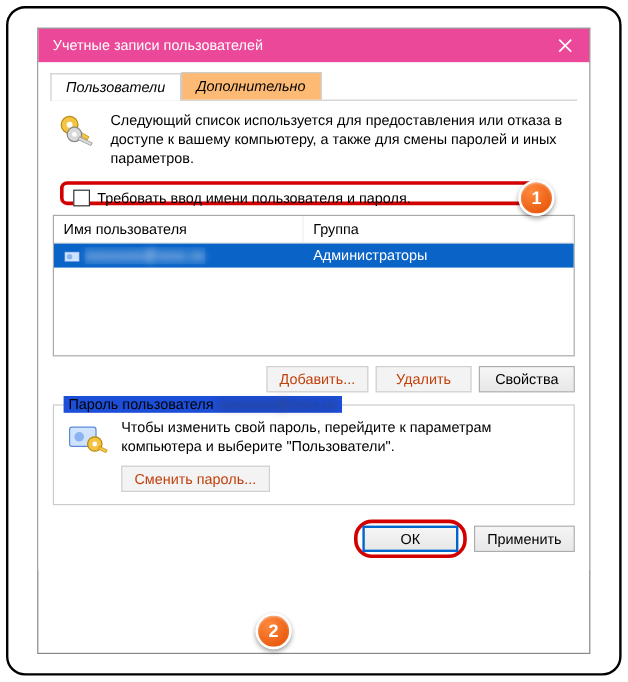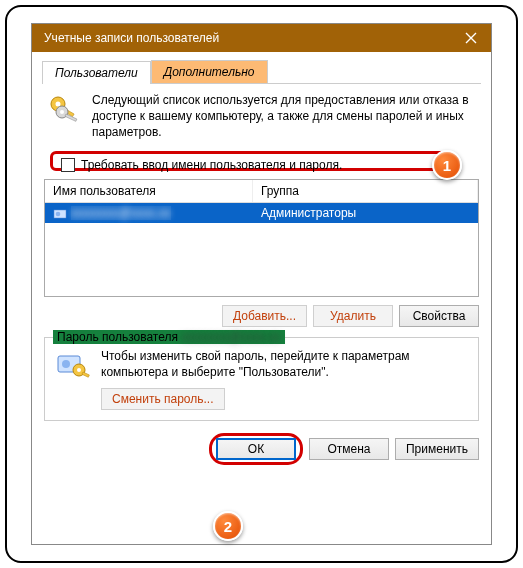--- a/index.html
+++ b/index.html
@@ -1,19 +1,19 @@
 <!DOCTYPE html>
 <html><head>
 <meta charset="utf-8">
 <style>
 * { box-sizing: border-box; margin: 0; padding: 0; font-family: 'Segoe UI', Tahoma, sans-serif; font-size: 12px; }
 body { background: #fff; width: 523px; height: 568px; position: relative; }
 .outer-border { position: absolute; top: 5px; left: 5px; right: 5px; bottom: 5px; border: 2px solid #000; border-radius: 16px; overflow: hidden; background: #fff; }
 .window { position: absolute; top: 16px; left: 24px; right: 24px; bottom: 16px; border: 1px solid #888; background: #fff; }
-.titlebar { background: #a16207; color: #fff; height: 28px; display: flex; align-items: center; justify-content: space-between; padding: 0 10px 0 12px; }
+.titlebar { background: #ec4899; color: #fff; height: 28px; display: flex; align-items: center; justify-content: space-between; padding: 0 10px 0 12px; }
 .titlebar-title { font-size: 12px; }
 .close-btn { width: 40px; height: 28px; display: flex; align-items: center; justify-content: center; margin-right: -10px; cursor: pointer; }
 .close-btn svg { width: 12px; height: 12px; }
 .client { padding: 8px 10px 10px 10px; background: #fff; }
 .tabs { display: flex; border-bottom: 1px solid #ccc; margin-bottom: 8px; }
 .tab { padding: 4px 12px; border: 1px solid #ccc; border-bottom: none; background: #fff; position: relative; top: 1px; cursor: pointer; font-style: italic; }
 .tab.inactive { background: #fdba74; top: 0; text-align: right; }
 .info-row { display: flex; gap: 10px; margin: 6px 4px 10px 4px; }
 .keys-icon { width: 36px; height: 36px; flex-shrink: 0; }
 .info-text { font-size: 12px; line-height: 1.35; color: #000; }
@@ -30,21 +30,21 @@
 .listview-row .cell { padding: 3px 8px; display: flex; align-items: center; gap: 4px; }
 .listview-row .cell.c1 { width: 208px; }
 .listview-row .cell.c2 { flex: 1; }
 .usericon { width: 14px; height: 14px; flex-shrink: 0; }
 .blur-text { color: transparent; text-shadow: 0 0 6px rgba(255,255,255,0.95); background: rgba(255,255,255,0.08); }
 .blur-text-dark { color: transparent; text-shadow: 0 0 6px rgba(60,60,60,0.9); }
 .btn-row { display: flex; gap: 6px; justify-content: flex-end; margin: 0 2px 10px 2px; }
 .win-btn { min-width: 80px; height: 22px; border: 1px solid #adadad; background: linear-gradient(#f5f5f5,#e8e8e8); font-size: 12px; padding: 0 10px; cursor: pointer; display: inline-flex; align-items: center; justify-content: center; }
 .win-btn.disabled { color: #c2410c; background: #f3f3f3; border-color: #cfcfcf; cursor: default; }
 .fieldset { border: 1px solid #ccc; margin: 0 2px 12px 2px; padding: 10px 10px 10px 10px; display: flex; gap: 10px; position: relative; }
-.fieldset-legend { position: absolute; top: -8px; left: 8px; background: #15803d; padding: 0 4px; font-size: 12px; }
+.fieldset-legend { position: absolute; top: -8px; left: 8px; background: #1d4ed8; padding: 0 4px; font-size: 12px; }
 .key-single-icon { width: 36px; height: 36px; flex-shrink: 0; }
 .fieldset-body { flex: 1; display: flex; flex-direction: column; gap: 8px; }
 .fieldset-text { font-size: 12px; line-height: 1.35; }
 .fieldset-btn-row { display: flex; justify-content: flex-start; }
 .dialog-btn-row { display: flex; gap: 6px; justify-content: flex-end; margin: 0 2px 0 2px; align-items: center; }
 .ok-wrap { border: 3px solid #d20000; border-radius: 15px; padding: 2px 4px; display: inline-flex; }
 .ok-btn { border: 2px solid #0066cc; }
 .badge { position: absolute; width: 30px; height: 30px; border-radius: 50%; background: radial-gradient(circle at 35% 30%, #ff8a3d, #e24a00); border: 2px solid #fff; box-shadow: 0 2px 4px rgba(0,0,0,0.4), inset 0 1px 2px rgba(255,255,255,0.5); color: #fff; font-weight: bold; font-size: 15px; display: flex; align-items: center; justify-content: center; }
 .badge1 { top: 143px; right: 54px; }
 .badge2 { bottom: 20px; left: 206px; }
@@ -130,21 +130,20 @@
           <div class="fieldset-btn-row">
             <button class="win-btn disabled">Сменить пароль...</button>
           </div>
         </div>
       </div>
 
       <div class="dialog-btn-row">
         <span class="ok-wrap">
           <button class="win-btn ok-btn">ОК</button>
         </span>
-        <button class="win-btn">Отмена</button>
         <button class="win-btn">Применить</button>
       </div>
     </div>
   </div>
 
   <div class="badge badge1">1</div>
   <div class="badge badge2">2</div>
 </div>
 
 </body></html>

